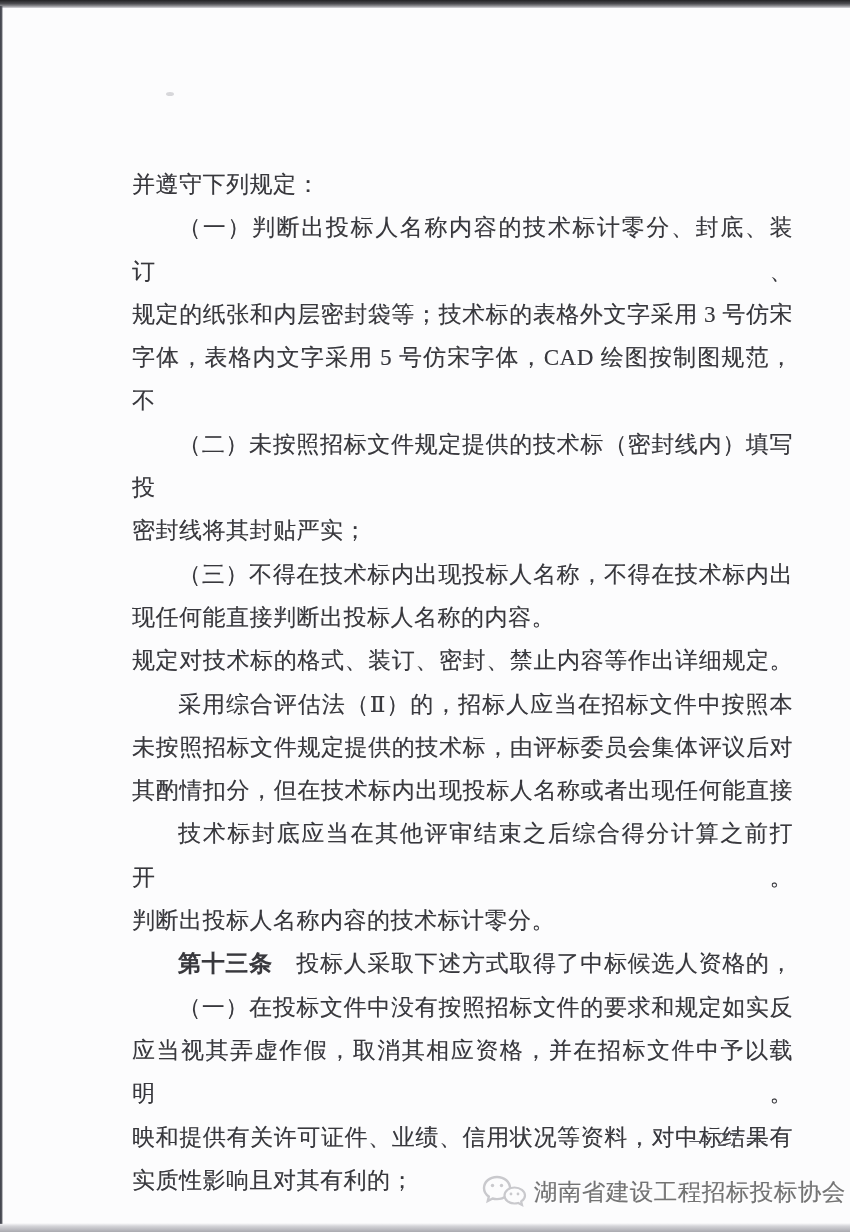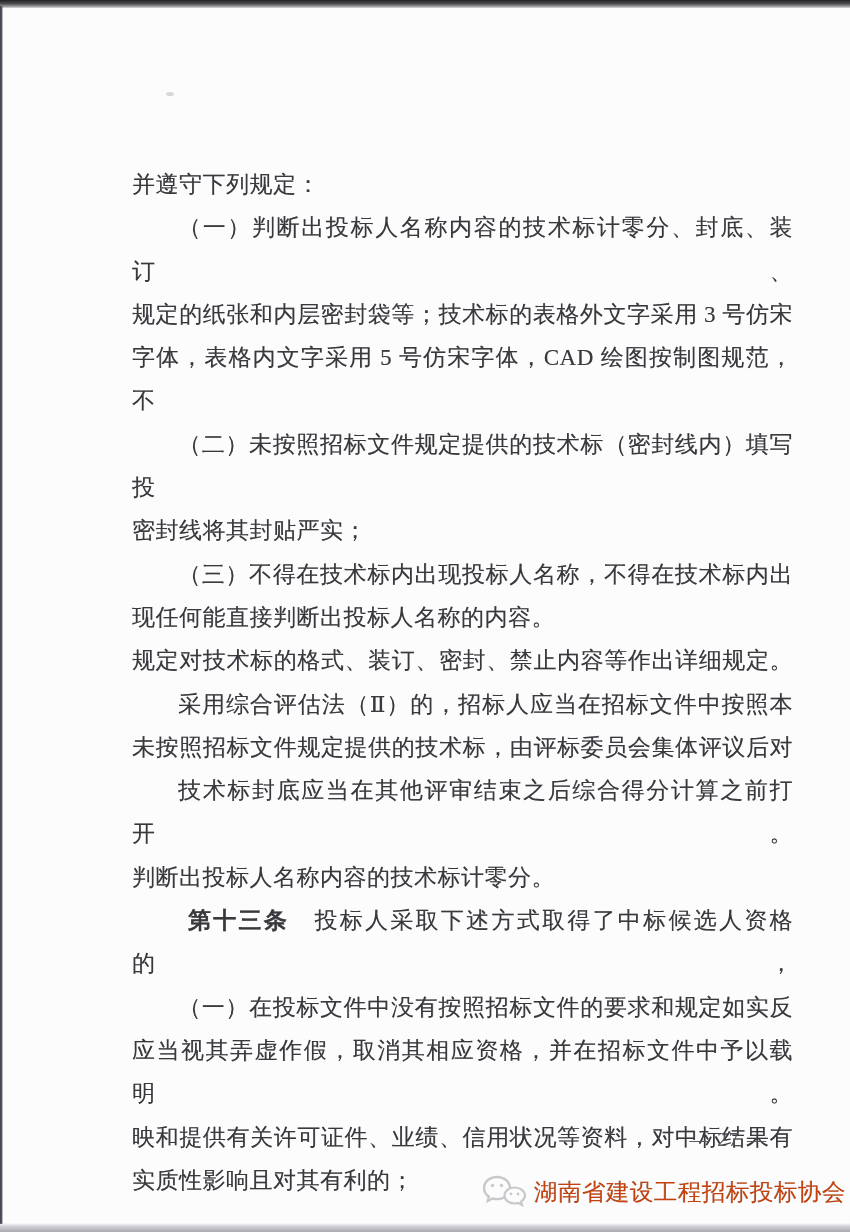--- a/index.html
+++ b/index.html
@@ -36,21 +36,21 @@
     left: 132px; top: 163px; width: 661px;
     font-size: 23px;
     line-height: 43.3px;
     color: #38383d;
     letter-spacing: 0.5px;
     text-shadow: 0.3px 0.3px 0.5px rgba(70,70,78,0.45);
   }
   .line { text-align: left; white-space: nowrap; }
   .line.fill { white-space: normal; text-align: justify; text-align-last: justify; }
   .line.indent { text-indent: 2em; }
-  .line .bold { font-weight: 700; margin-left: 10px; }
+  .line .bold { font-weight: 700; }
   .page-number {
     position: absolute;
     top: 1129px; right: 82px;
     font-size: 19px;
     letter-spacing: 2px;
     color: #55555c;
     text-shadow: 0.3px 0.3px 0.5px rgba(85,85,92,0.4);
   }
   .footer {
     position: absolute;
@@ -82,20 +82,21 @@
       <div class="line indent fill"><span>（一）判断出投标人名称内容的技术标计零分、封底、装订、</span></div>
       <div class="line fill"><span>规定的纸张和内层密封袋等；技术标的表格外文字采用 3 号仿宋</span></div>
       <div class="line fill"><span>字体，表格内文字采用 5 号仿宋字体，CAD 绘图按制图规范，不</span></div>
       <div class="line indent fill"><span>（二）未按照招标文件规定提供的技术标（密封线内）填写投</span></div>
       <div class="line"><span>密封线将其封贴严实；</span></div>
       <div class="line indent fill"><span>（三）不得在技术标内出现投标人名称，不得在技术标内出</span></div>
       <div class="line"><span>现任何能直接判断出投标人名称的内容。</span></div>
       <div class="line fill"><span>规定对技术标的格式、装订、密封、禁止内容等作出详细规定。</span></div>
       <div class="line indent fill"><span>采用综合评估法（Ⅱ）的，招标人应当在招标文件中按照本</span></div>
       <div class="line fill"><span>未按照招标文件规定提供的技术标，由评标委员会集体评议后对</span></div>
+      <div class="line fill"><span>其酌情扣分，但在技术标内出现投标人名称或者出现任何能直接</span></div>
       <div class="line indent fill"><span>技术标封底应当在其他评审结束之后综合得分计算之前打开。</span></div>
       <div class="line"><span>判断出投标人名称内容的技术标计零分。</span></div>
       <div class="line indent fill"><span class="bold">第十三条</span><span>　投标人采取下述方式取得了中标候选人资格的，</span></div>
       <div class="line indent fill"><span>（一）在投标文件中没有按照招标文件的要求和规定如实反</span></div>
       <div class="line fill"><span>应当视其弄虚作假，取消其相应资格，并在招标文件中予以载明。</span></div>
       <div class="line fill"><span>映和提供有关许可证件、业绩、信用状况等资料，对中标结果有</span></div>
       <div class="line"><span>实质性影响且对其有利的；</span></div>
     </div>
 
   <div class="page-number" style="color: rgb(85, 85, 92);">— 27 —</div>
@@ -104,15 +105,15 @@
     <svg class="footer-logo" width="46" height="36" viewBox="0 0 46 36" fill="none" xmlns="http://www.w3.org/2000/svg">
 
       <path d="M16 3 C8.5 3 3 8 3 14 C3 17.5 4.8 20.5 7.8 22.5 L6.8 27 L11.6 24.5 C13 24.9 14.5 25.1 16 25.1 C23.5 25.1 29 20.2 29 14 C29 8 23.5 3 16 3 Z" stroke="#c9c9cd" stroke-width="2.4" fill="#fcfcfd"></path>
       <circle cx="11.5" cy="11.5" r="1.7" fill="#c9c9cd"></circle>
       <circle cx="20.5" cy="11.5" r="1.7" fill="#c9c9cd"></circle>
 
       <path d="M33.5 13.5 C28 13.5 23.5 17 23.5 21.5 C23.5 26 28 29.5 33.5 29.5 C34.8 29.5 36 29.3 37.2 29 L41 31 L40.2 27.4 C42.6 25.9 44 23.8 44 21.5 C44 17 39.3 13.5 33.5 13.5 Z" stroke="#c9c9cd" stroke-width="2.2" fill="#fcfcfd"></path>
       <circle cx="30" cy="20" r="1.4" fill="#c9c9cd"></circle>
       <circle cx="37" cy="20" r="1.4" fill="#c9c9cd"></circle>
     </svg>
-    <span class="footer-org" style="color: #c2410c;">湖南省建设工程招标投标协会</span>
+    <span class="footer-org" style="color: #737373;">湖南省建设工程招标投标协会</span>
   </div>
 </div>
 
 </body></html>

